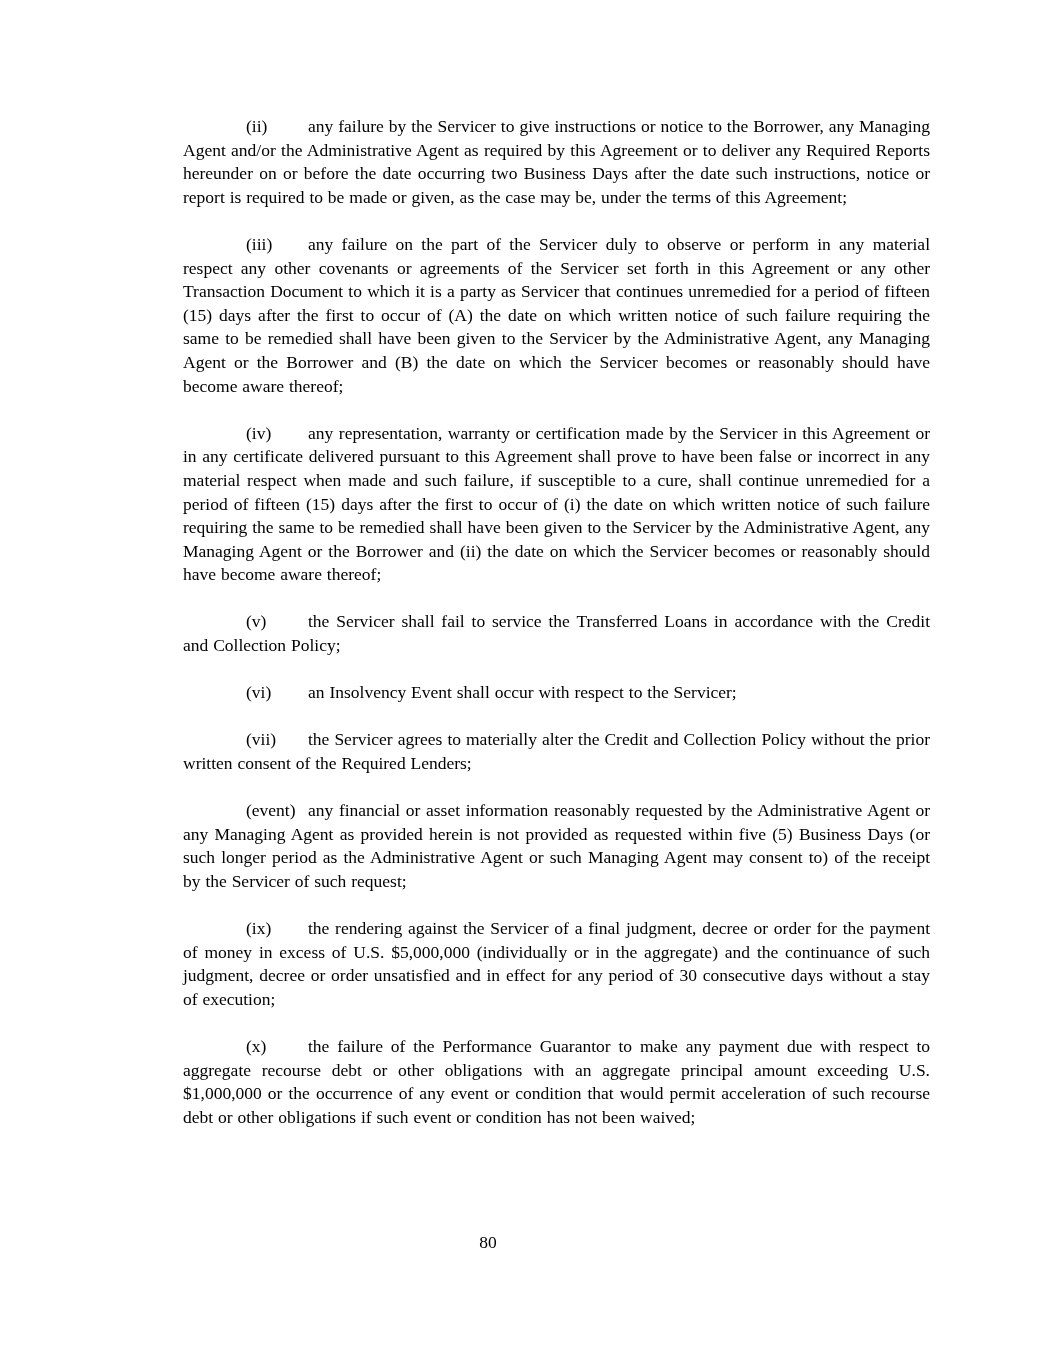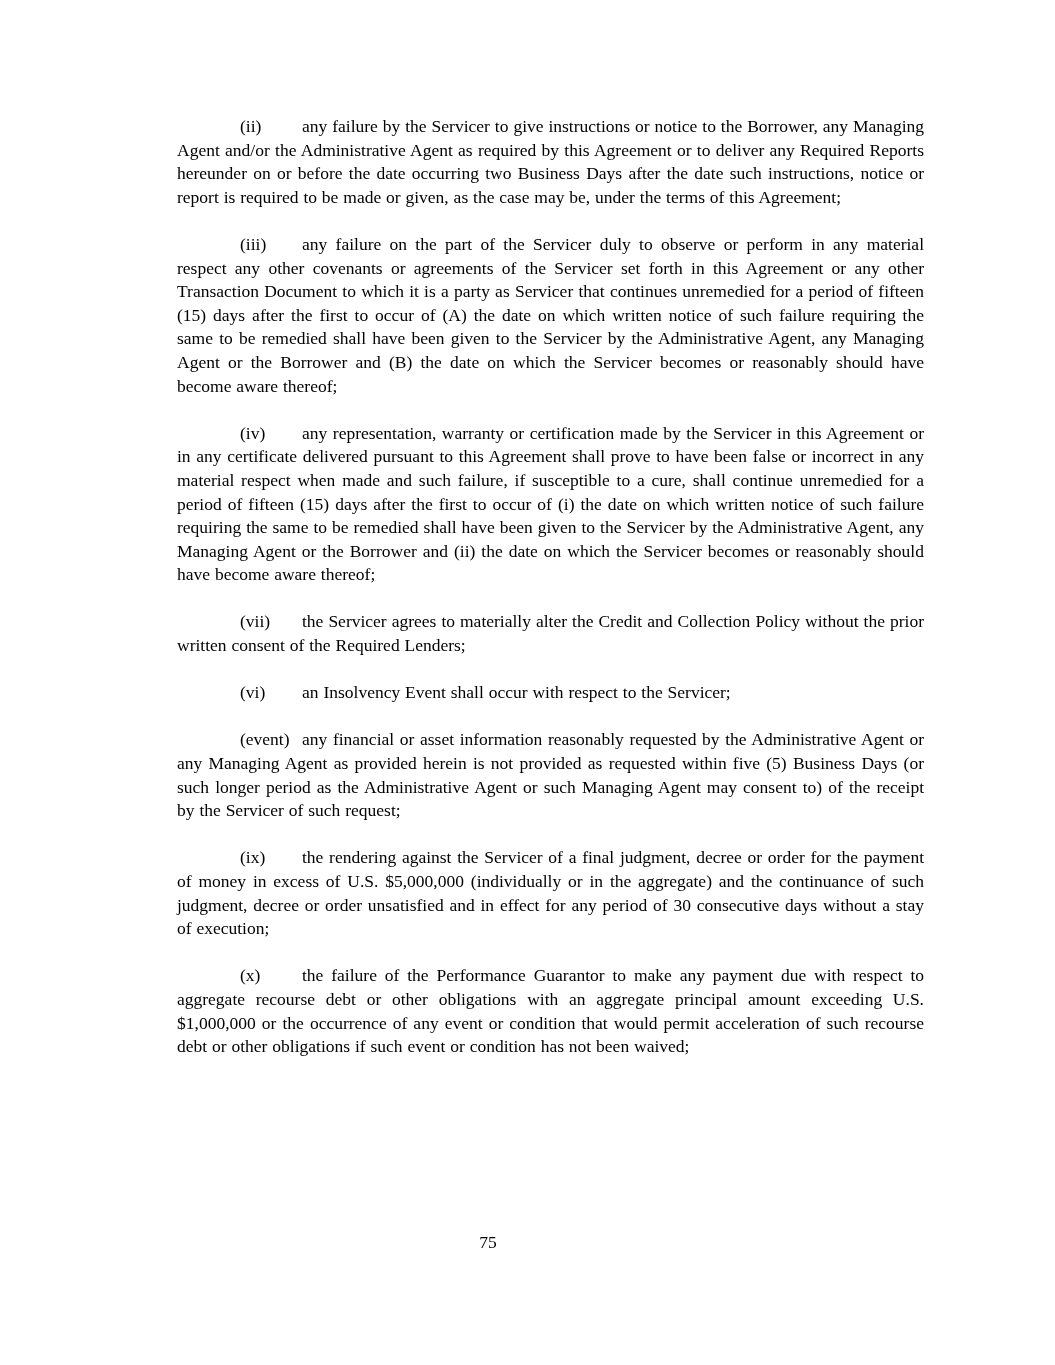--- a/index.html
+++ b/index.html
@@ -12,21 +12,21 @@
     width: 1055px;
     height: 1365px;
     background: #ffffff;
     color: #000000;
     font-family: "Liberation Serif", "DejaVu Serif", serif;
     overflow: hidden;
   }
   .content {
     position: absolute;
     top: 115px;
-    left: 177px;
+    left: 183px;
     width: 747px;
   }
   .para {
     margin: 0 0 23.6px 0;
     font-size: 17.5px;
     line-height: 23.6px;
     text-align: justify;
     text-indent: 63px;
     word-spacing: 0.5px;
   }
@@ -53,27 +53,28 @@
 
 <div class="page">
   <div class="content">
 
     <p class="para"><span class="marker">(ii)</span><span>any failure by the Servicer to give instructions or notice to the Borrower, any Managing Agent and/or the Administrative Agent as required by this Agreement or to deliver any Required Reports hereunder on or before the date occurring two Business Days after the date such instructions, notice or report is required to be made or given, as the case may be, under the terms of this Agreement;</span></p>
 
     <p class="para"><span class="marker">(iii)</span><span>any failure on the part of the Servicer duly to observe or perform in any material respect any other covenants or agreements of the Servicer set forth in this Agreement or any other Transaction Document to which it is a party as Servicer that continues unremedied for a period of fifteen (15) days after the first to occur of (A) the date on which written notice of such failure requiring the same to be remedied shall have been given to the Servicer by the Administrative Agent, any Managing Agent or the Borrower and (B) the date on which the Servicer becomes or reasonably should have become aware thereof;</span></p>
 
     <p class="para"><span class="marker">(iv)</span><span>any representation, warranty or certification made by the Servicer in this Agreement or in any certificate delivered pursuant to this Agreement shall prove to have been false or incorrect in any material respect when made and such failure, if susceptible to a cure, shall continue unremedied for a period of fifteen (15) days after the first to occur of (i) the date on which written notice of such failure requiring the same to be remedied shall have been given to the Servicer by the Administrative Agent, any Managing Agent or the Borrower and (ii) the date on which the Servicer becomes or reasonably should have become aware thereof;</span></p>
 
+    <p class="para"><span class="marker">(v)</span><span>the Servicer shall fail to service the Transferred Loans in accordance with the Credit and Collection Policy;</span></p>
+
+    <p class="para"><span class="marker">(vi)</span><span>an Insolvency Event shall occur with respect to the Servicer;</span></p>
 
     <p class="para"><span class="marker">(vii)</span><span>the Servicer agrees to materially alter the Credit and Collection Policy without the prior written consent of the Required Lenders;</span></p>
-
-    <p class="para"><span class="marker">(vi)</span><span>an Insolvency Event shall occur with respect to the Servicer;</span></p>
 
     <p class="para"><span class="marker">(event)</span><span>any financial or asset information reasonably requested by the Administrative Agent or any Managing Agent as provided herein is not provided as requested within five (5) Business Days (or such longer period as the Administrative Agent or such Managing Agent may consent to) of the receipt by the Servicer of such request;</span></p>
 
     <p class="para"><span class="marker">(ix)</span><span>the rendering against the Servicer of a final judgment, decree or order for the payment of money in excess of U.S. $5,000,000 (individually or in the aggregate) and the continuance of such judgment, decree or order unsatisfied and in effect for any period of 30 consecutive days without a stay of execution;</span></p>
 
     <p class="para"><span class="marker">(x)</span><span>the failure of the Performance Guarantor to make any payment due with respect to aggregate recourse debt or other obligations with an aggregate principal amount exceeding U.S. $1,000,000 or the occurrence of any event or condition that would permit acceleration of such recourse debt or other obligations if such event or condition has not been waived;</span></p>
 
   </div>
 
-  <div class="page-number">75</div>
+  <div class="page-number">80</div>
 </div>
 
 </body></html>

